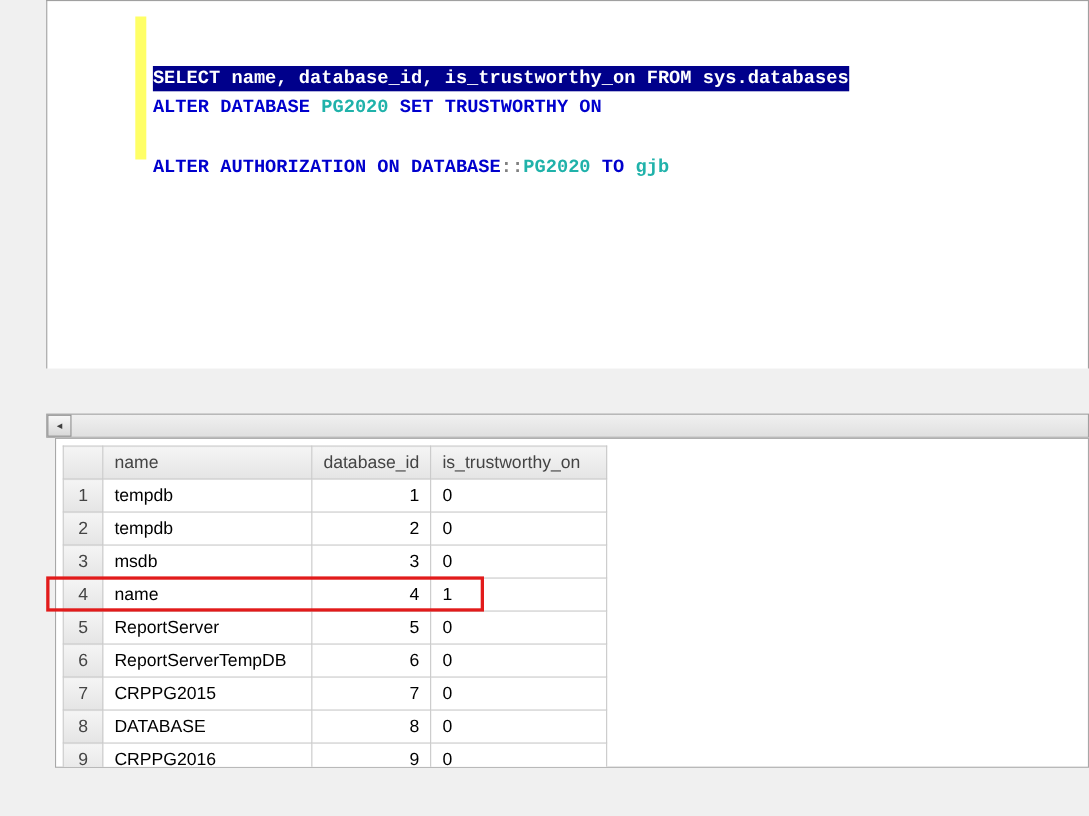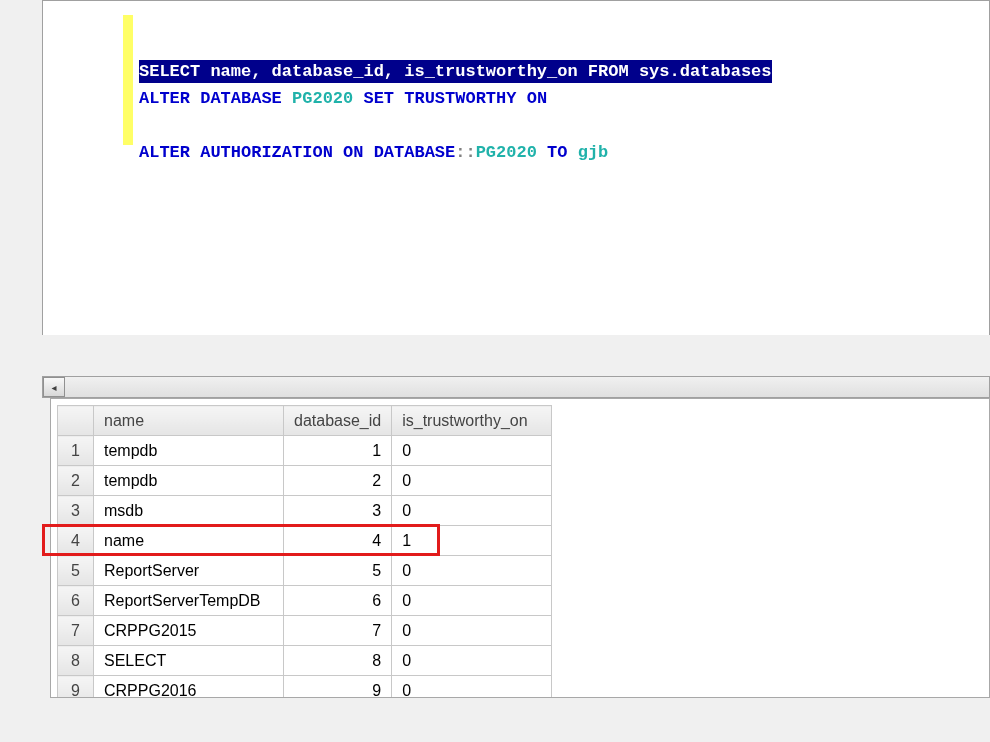--- a/index.html
+++ b/index.html
@@ -217,21 +217,21 @@
             <td class="col-trust">0</td>
           </tr>
           <tr id="row-6">
             <td class="row-header">7</td>
             <td class="col-name">CRPPG2015</td>
             <td class="col-dbid">7</td>
             <td class="col-trust">0</td>
           </tr>
           <tr id="row-7">
             <td class="row-header">8</td>
-            <td class="col-name">SELECT</td>
+            <td class="col-name">DATABASE</td>
             <td class="col-dbid">8</td>
             <td class="col-trust">0</td>
           </tr>
           <tr id="row-8">
             <td class="row-header">9</td>
             <td class="col-name">CRPPG2016</td>
             <td class="col-dbid">9</td>
             <td class="col-trust">0</td>
           </tr>
         </tbody>

